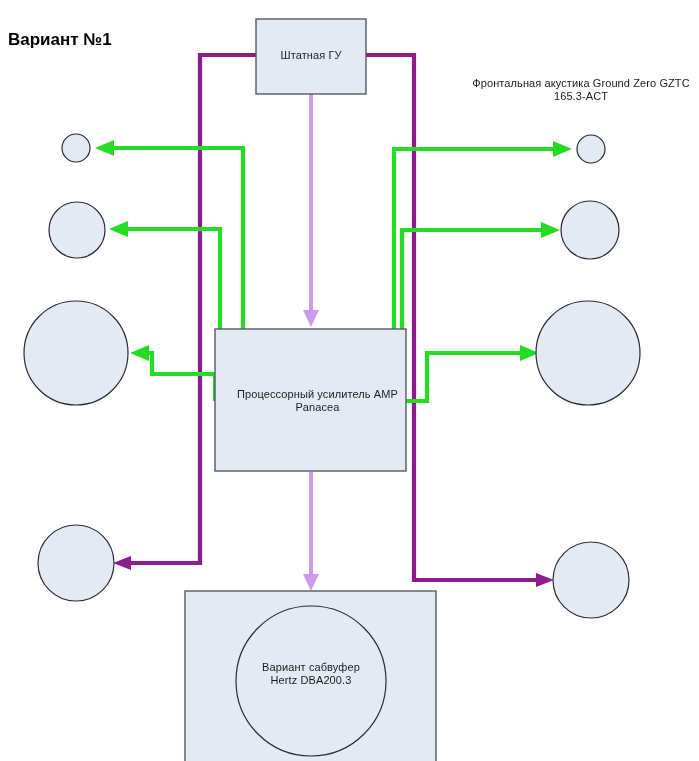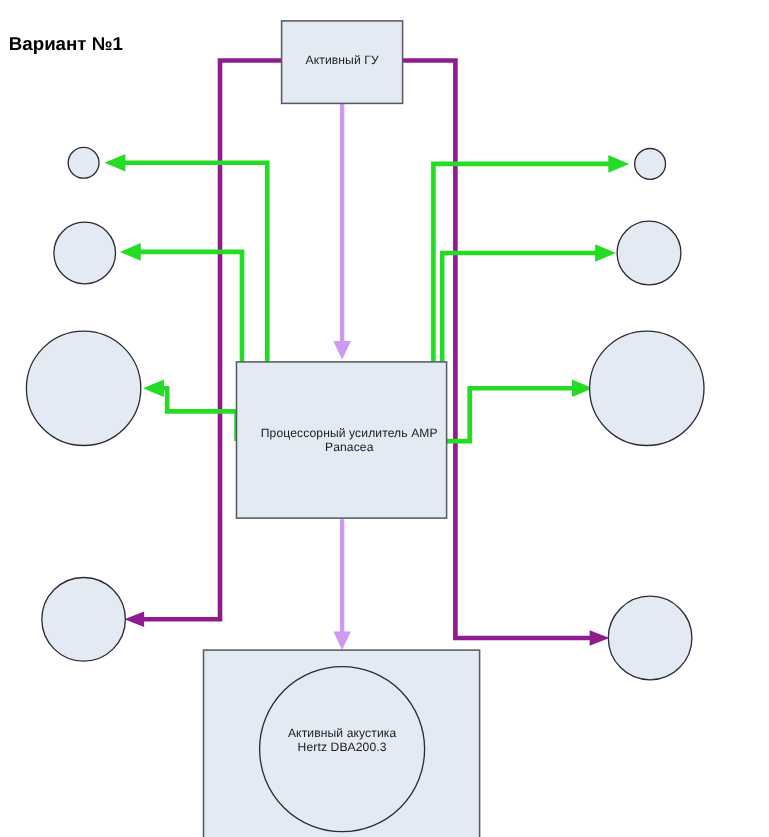--- a/index.html
+++ b/index.html
@@ -168,23 +168,25 @@
     <circle class="speaker-shape" cx="76" cy="547" r="38"></circle>
 
     <circle class="speaker-shape" cx="591" cy="133" r="14"></circle>
     <circle class="speaker-shape" cx="590" cy="214" r="29"></circle>
     <circle class="speaker-shape" cx="588" cy="337" r="52"></circle>
     <circle class="speaker-shape" cx="591" cy="564" r="38"></circle>
   </svg>
 
   <div class="txt" id="title-text">Вариант №1</div>
 
-  <div class="txt" id="head-unit-label">Активный ГУ</div>
+  <div class="txt" id="head-unit-label">Штатная ГУ</div>
 
   <div class="txt" id="amp-label">Процессорный усилитель AMP
 Panacea</div>
 
-  <div class="txt" id="sub-label">Активный акустика
+  <div class="txt" id="sub-label">Вариант сабвуфер
 Hertz DBA200.3</div>
 
+  <div class="txt" id="front-speakers-label">Фронтальная акустика Ground Zero  GZTC
+165.3-ACT</div>
 
 
 </div>
 
 </body></html>

